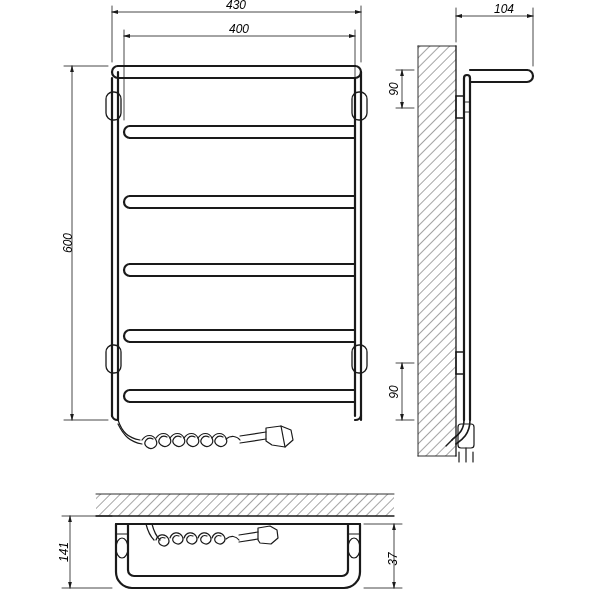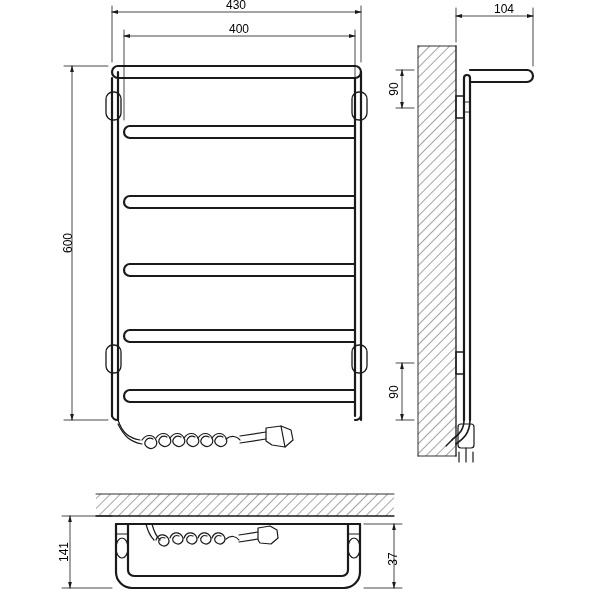--- a/index.html
+++ b/index.html
@@ -1,17 +1,17 @@
 <!DOCTYPE html>
 <html><head>
 <meta charset="utf-8">
 <style>
   html,body{margin:0;padding:0;background:#ffffff;}
   body{width:600px;height:600px;overflow:hidden;font-family:"Liberation Sans",sans-serif;}
-  #sheet{position:relative;width:600px;height:600px;background:#fff;}
+  #sheet{position:relative;width:600px;height:600px;background:#fff;font-style:italic;}
   svg{display:block;}
   .dim-text{font-family:"Liberation Sans",sans-serif;font-size:12px;fill:#000;}
 </style>
 </head>
 <body>
 
 <div id="sheet">
 
 <svg width="600" height="600" viewBox="0 0 600 600">
   <defs>

